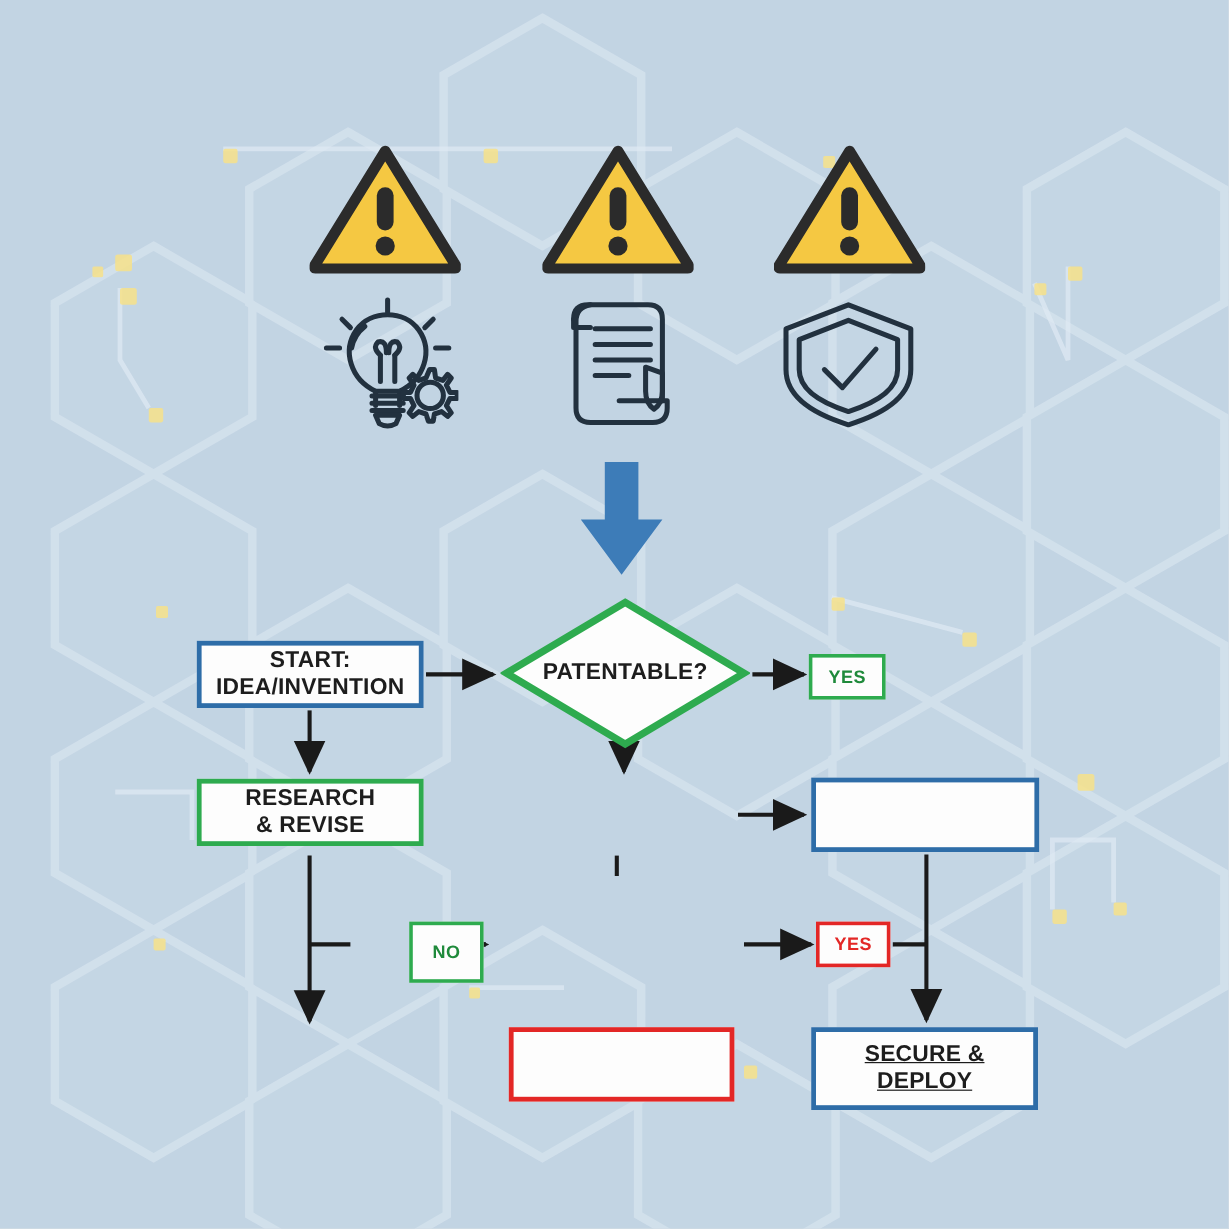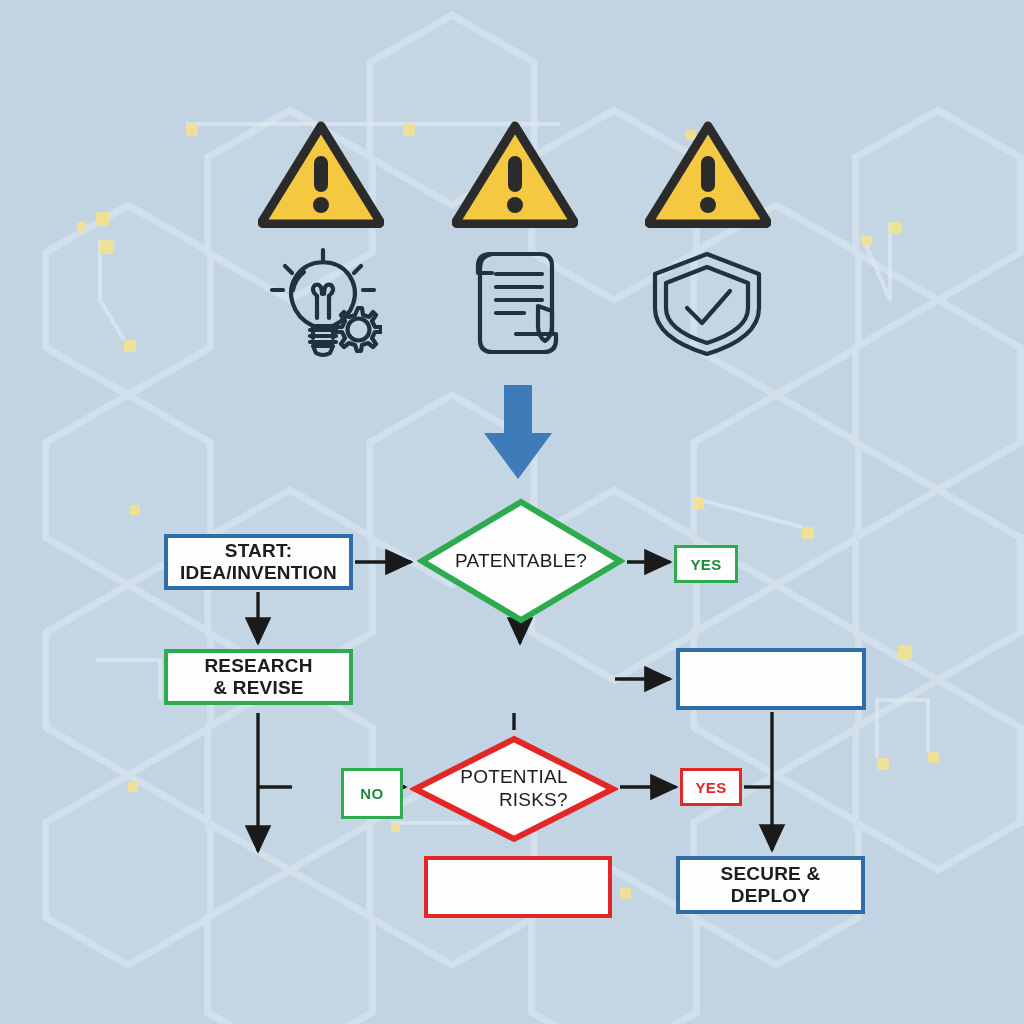--- a/index.html
+++ b/index.html
@@ -81,22 +81,22 @@
   }
   .decision .dec-text {
     position: absolute;
     left: 0;
     top: 0;
     width: 100%;
     height: 100%;
     display: flex;
     align-items: center;
     justify-content: center;
-    text-align: right;
-    font-weight: normal;
+    text-align: center;
+    font-weight: bold;
     font-size: 19px;
     color: #1d1d1d;
     line-height: 1.2;
     letter-spacing: 0.2px;
   }
 </style>
 </head>
 <body>
 
 <div id="stage">
@@ -270,33 +270,27 @@
 
 
   <div class="node process node-blue" style="left:676px; top:648px; width:190px; height:62px;">
     <span class="node-text"></span>
   </div>
 
   <div class="label-chip chip-green" style="left:296px; top:768px; width:62px; height:51px;margin-left:45px;">
     <span>NO</span>
   </div>
 
-  <div class="decision" style="left:410px; top:734px; width:208px; height:110px;">
-    <svg width="208" height="110" viewBox="0 0 208 110" style="position:absolute;left:0;top:0;">
-      <path d="M104 5 L203 55 L104 105 L5 55 Z" fill="#fdfdfd" stroke="#e32726" stroke-width="6"></path>
-    </svg>
-    <span class="dec-text">POTENTIAL<br>RISKS?</span>
-  </div>
 
   <div class="label-chip chip-red" style="left:680px; top:768px; width:62px; height:38px;">
     <span>YES</span>
   </div>
 
 
   <div class="node process node-red" style="left:424px; top:856px; width:188px; height:62px;">
     <span class="node-text"></span>
   </div>
 
-  <div class="node process node-blue" style="left:676px; top:856px; width:189px; height:58px;">
+  <div class="node process node-blue" style="left:676px; top:856px; width:189px; height:69px;text-decoration:underline;">
     <span class="node-text">SECURE &amp; DEPLOY</span>
   </div>
 
 </div>
 
 </body></html>

